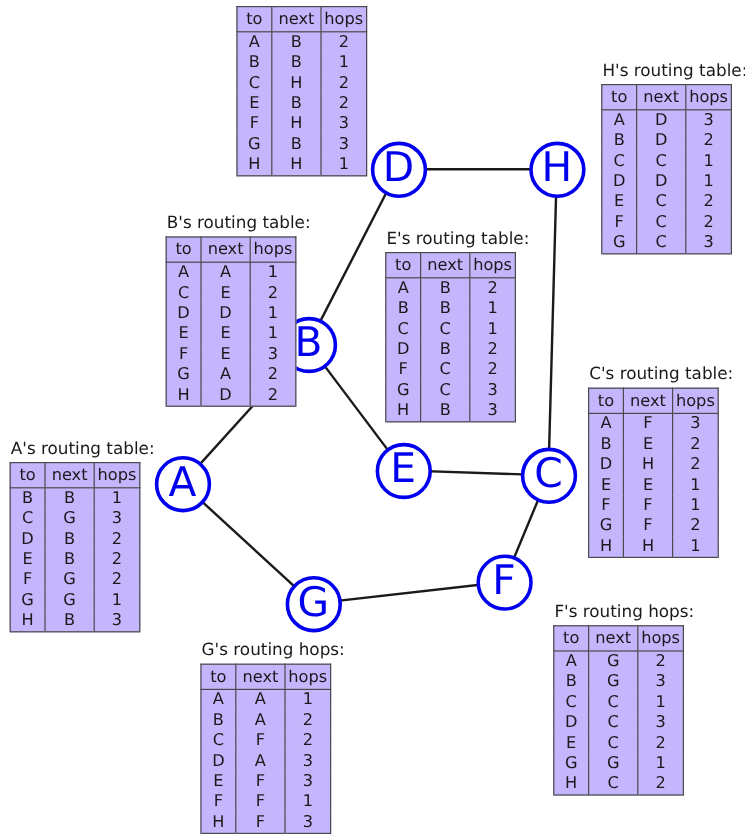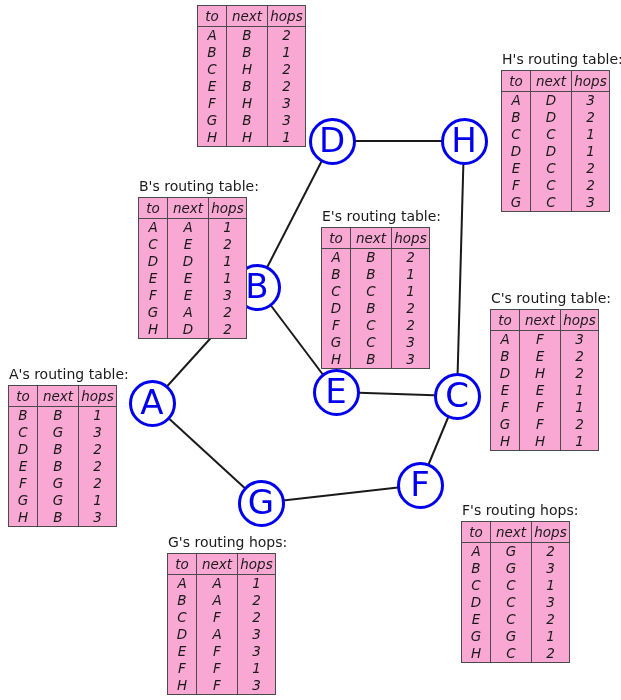--- a/index.html
+++ b/index.html
@@ -30,23 +30,22 @@
   }
   .rtable { position: absolute; }
   .rtable-title {
     font-size: 14px;
     line-height: 15px;
     margin: 0 0 3px 1px;
     white-space: nowrap;
   }
   .rtable-grid {
     border-collapse: collapse;
-    background: #f9a8d4;
+    background: #c4b5fd;
     border: 1.5px solid var(--tborder, #4a4a4a);
-    font-style: italic;
   }
   .rtable-grid th {
     border: 1px solid var(--tborder, #4a4a4a);
     font-weight: 400;
     font-size: 13.5px;
     height: 20px;
     padding: 0 2px;
     text-align: center;
   }
   .rtable-grid td {
@@ -245,21 +244,21 @@
               <td class="col-hops">2</td>
             </tr>
             <tr>
               <td class="col-to">H</td>
               <td class="col-next">D</td>
               <td class="col-hops">2</td>
             </tr>
           </tbody>
     </table>
   </div>
-      <div class="rtable" style="left: 321px; top: 209px;">
+      <div class="rtable" style="left: 321px; top: 192px;">
     <div class="rtable-title">E's routing table:</div>
     <table class="rtable-grid">
       <thead>
             <tr>
               <th class="col-to">to</th>
               <th class="col-next">next</th>
               <th class="col-hops">hops</th>
             </tr>
           </thead>
       <tbody>
@@ -294,21 +293,21 @@
               <td class="col-hops">3</td>
             </tr>
             <tr>
               <td class="col-to">H</td>
               <td class="col-next">B</td>
               <td class="col-hops">3</td>
             </tr>
           </tbody>
     </table>
   </div>
-      <div class="rtable" style="left: 490px; top: 291px;">
+      <div class="rtable" style="left: 490px; top: 305px;">
     <div class="rtable-title">C's routing table:</div>
     <table class="rtable-grid">
       <thead>
             <tr>
               <th class="col-to">to</th>
               <th class="col-next">next</th>
               <th class="col-hops">hops</th>
             </tr>
           </thead>
       <tbody>

